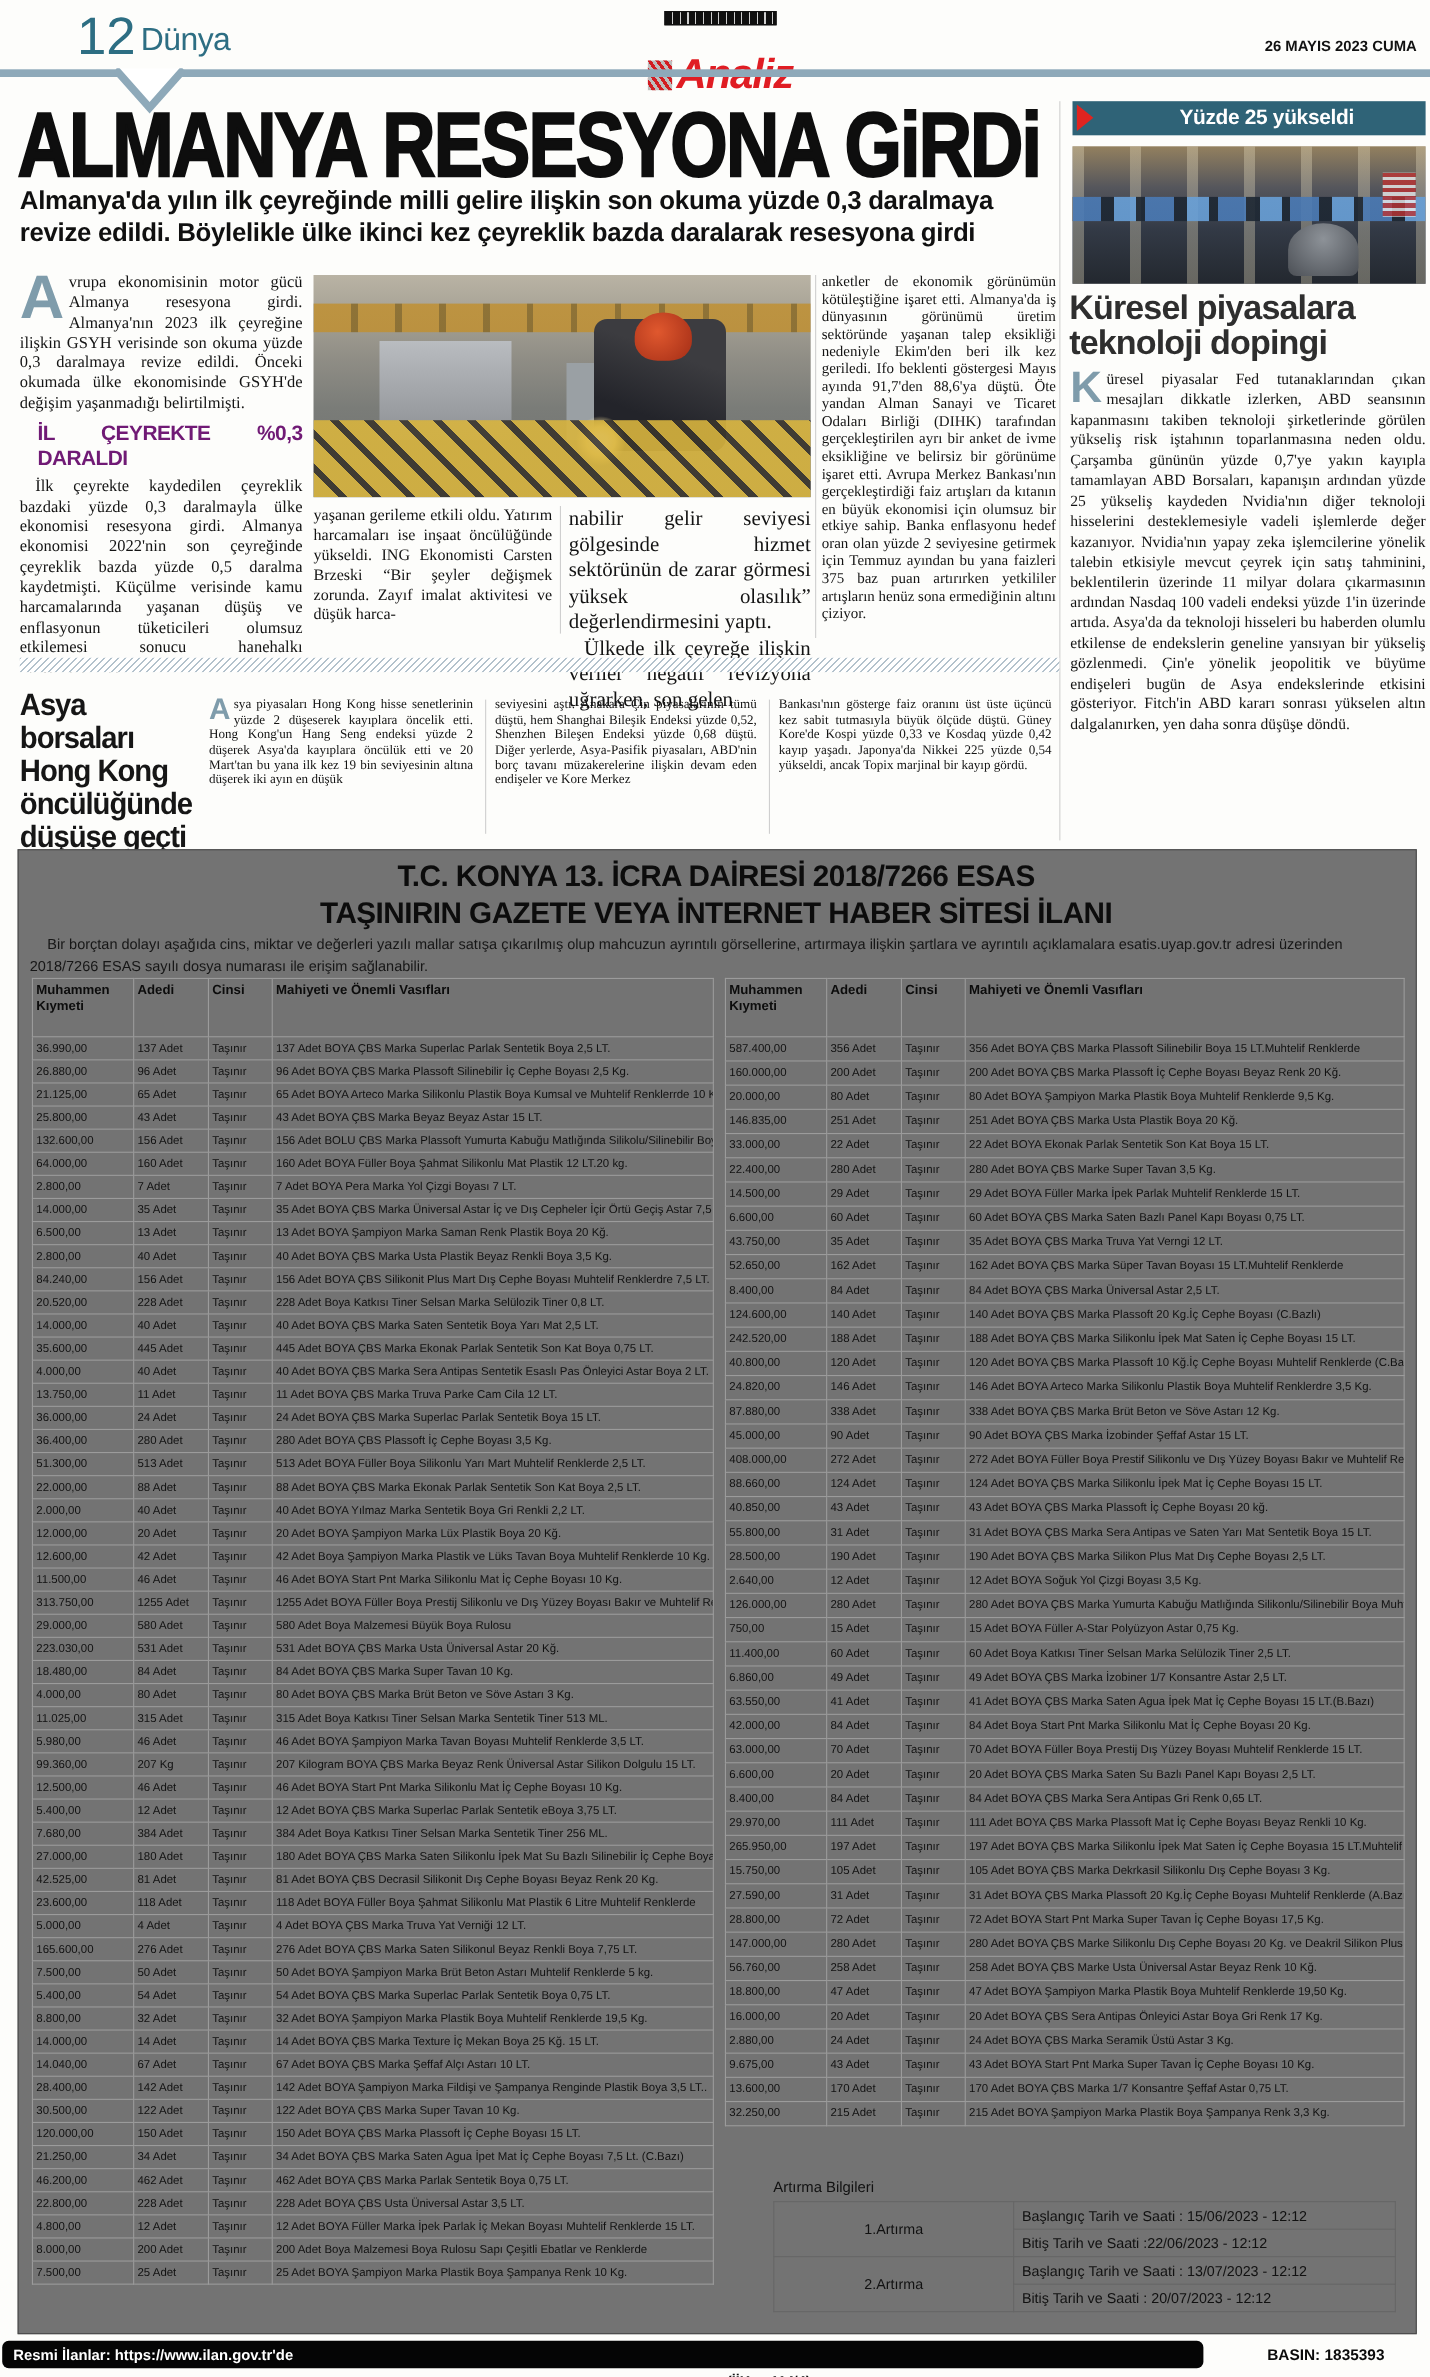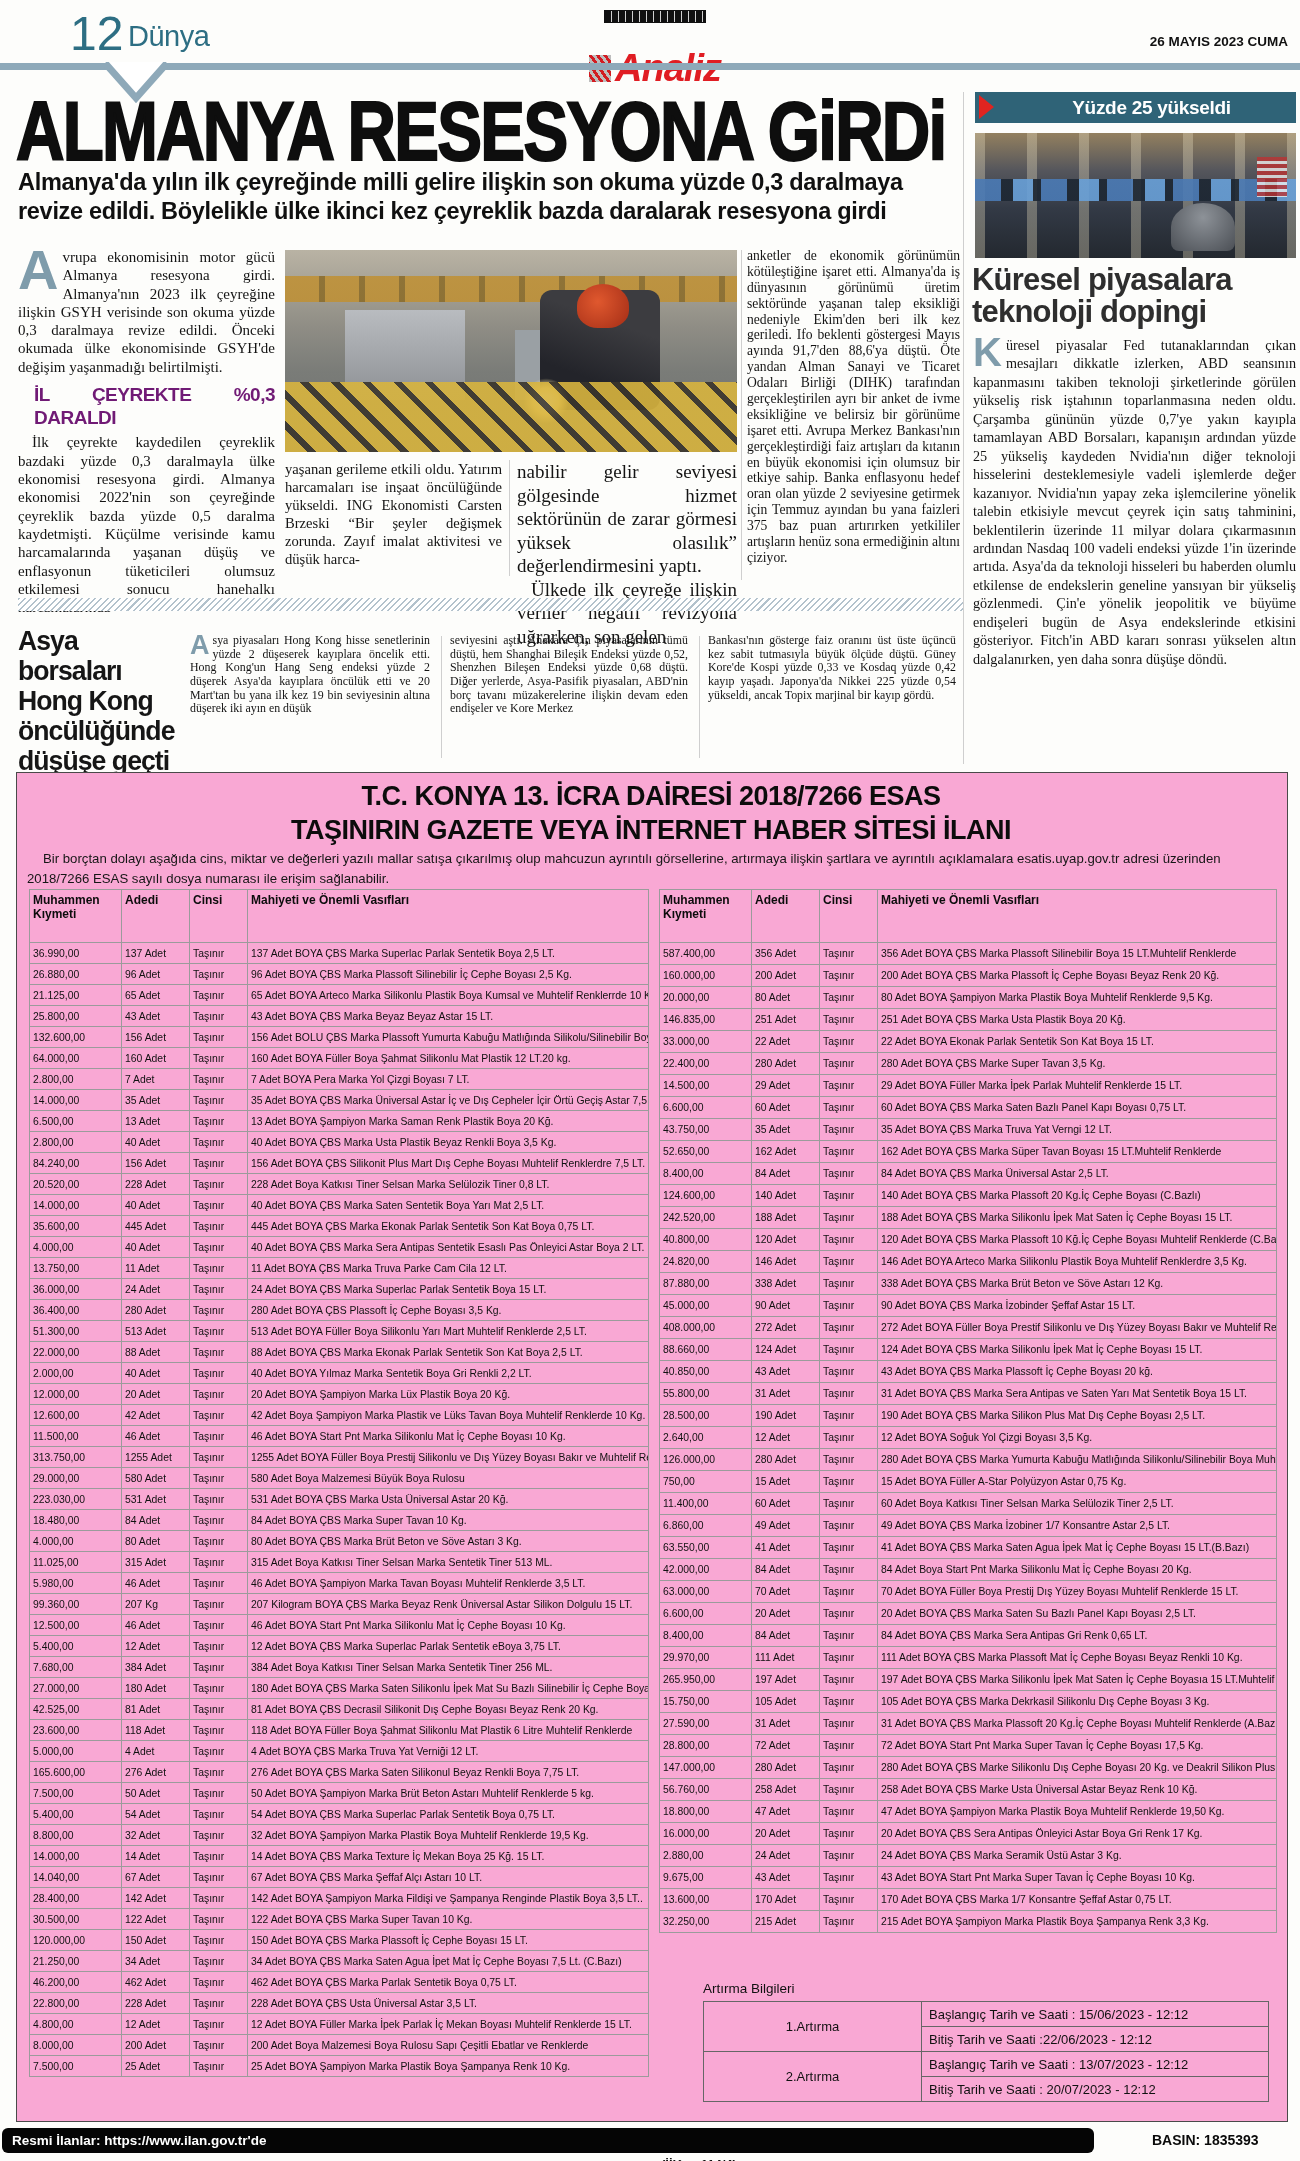--- a/index.html
+++ b/index.html
@@ -84,21 +84,21 @@
 
   
   .asia-head{left:18px;top:626px;width:168px;font-size:28px;line-height:1.07;font-weight:800;
       letter-spacing:-1px;color:#161616;transform:scale(0.95,1);transform-origin:left top;}
   .acol{top:634px;font-size:11.9px;line-height:1.15;}
   .acol1{left:190px;width:240px;}
   .acol2{left:450px;width:238px;}
   .acol3{left:708px;width:248px;}
 
   
-  .notice{left:16px;top:772px;width:1270px;height:1348px;border:1px solid #4a4a4a;background:#f9a8d4;}
+  .notice{left:16px;top:772px;width:1270px;height:1348px;border:1px solid #4a4a4a;background:#737373;}
   .ntitle{position:absolute;left:0;width:1268px;text-align:center;font-size:27px;font-weight:800;
       letter-spacing:-0.5px;color:#0c0c0c;}
   .nintro{position:absolute;left:10px;top:76px;width:1248px;font-size:13.2px;line-height:1.5;
       text-indent:16px;color:#161616;}
   table.ntable{position:absolute;top:116px;border-collapse:collapse;table-layout:fixed;}
   table.lt{left:12px;width:620px;}
   table.rt{left:642px;width:618px;}
   .ntable th{font-size:12px;font-weight:bold;text-align:left;vertical-align:top;padding:3px 3px 0 3px;
       height:49px;border:1px solid #9b9b9b;color:#0c0c0c;white-space:normal;}
   .ntable td{font-size:10.4px;border:1px solid #9b9b9b;padding:0 3px;white-space:nowrap;

